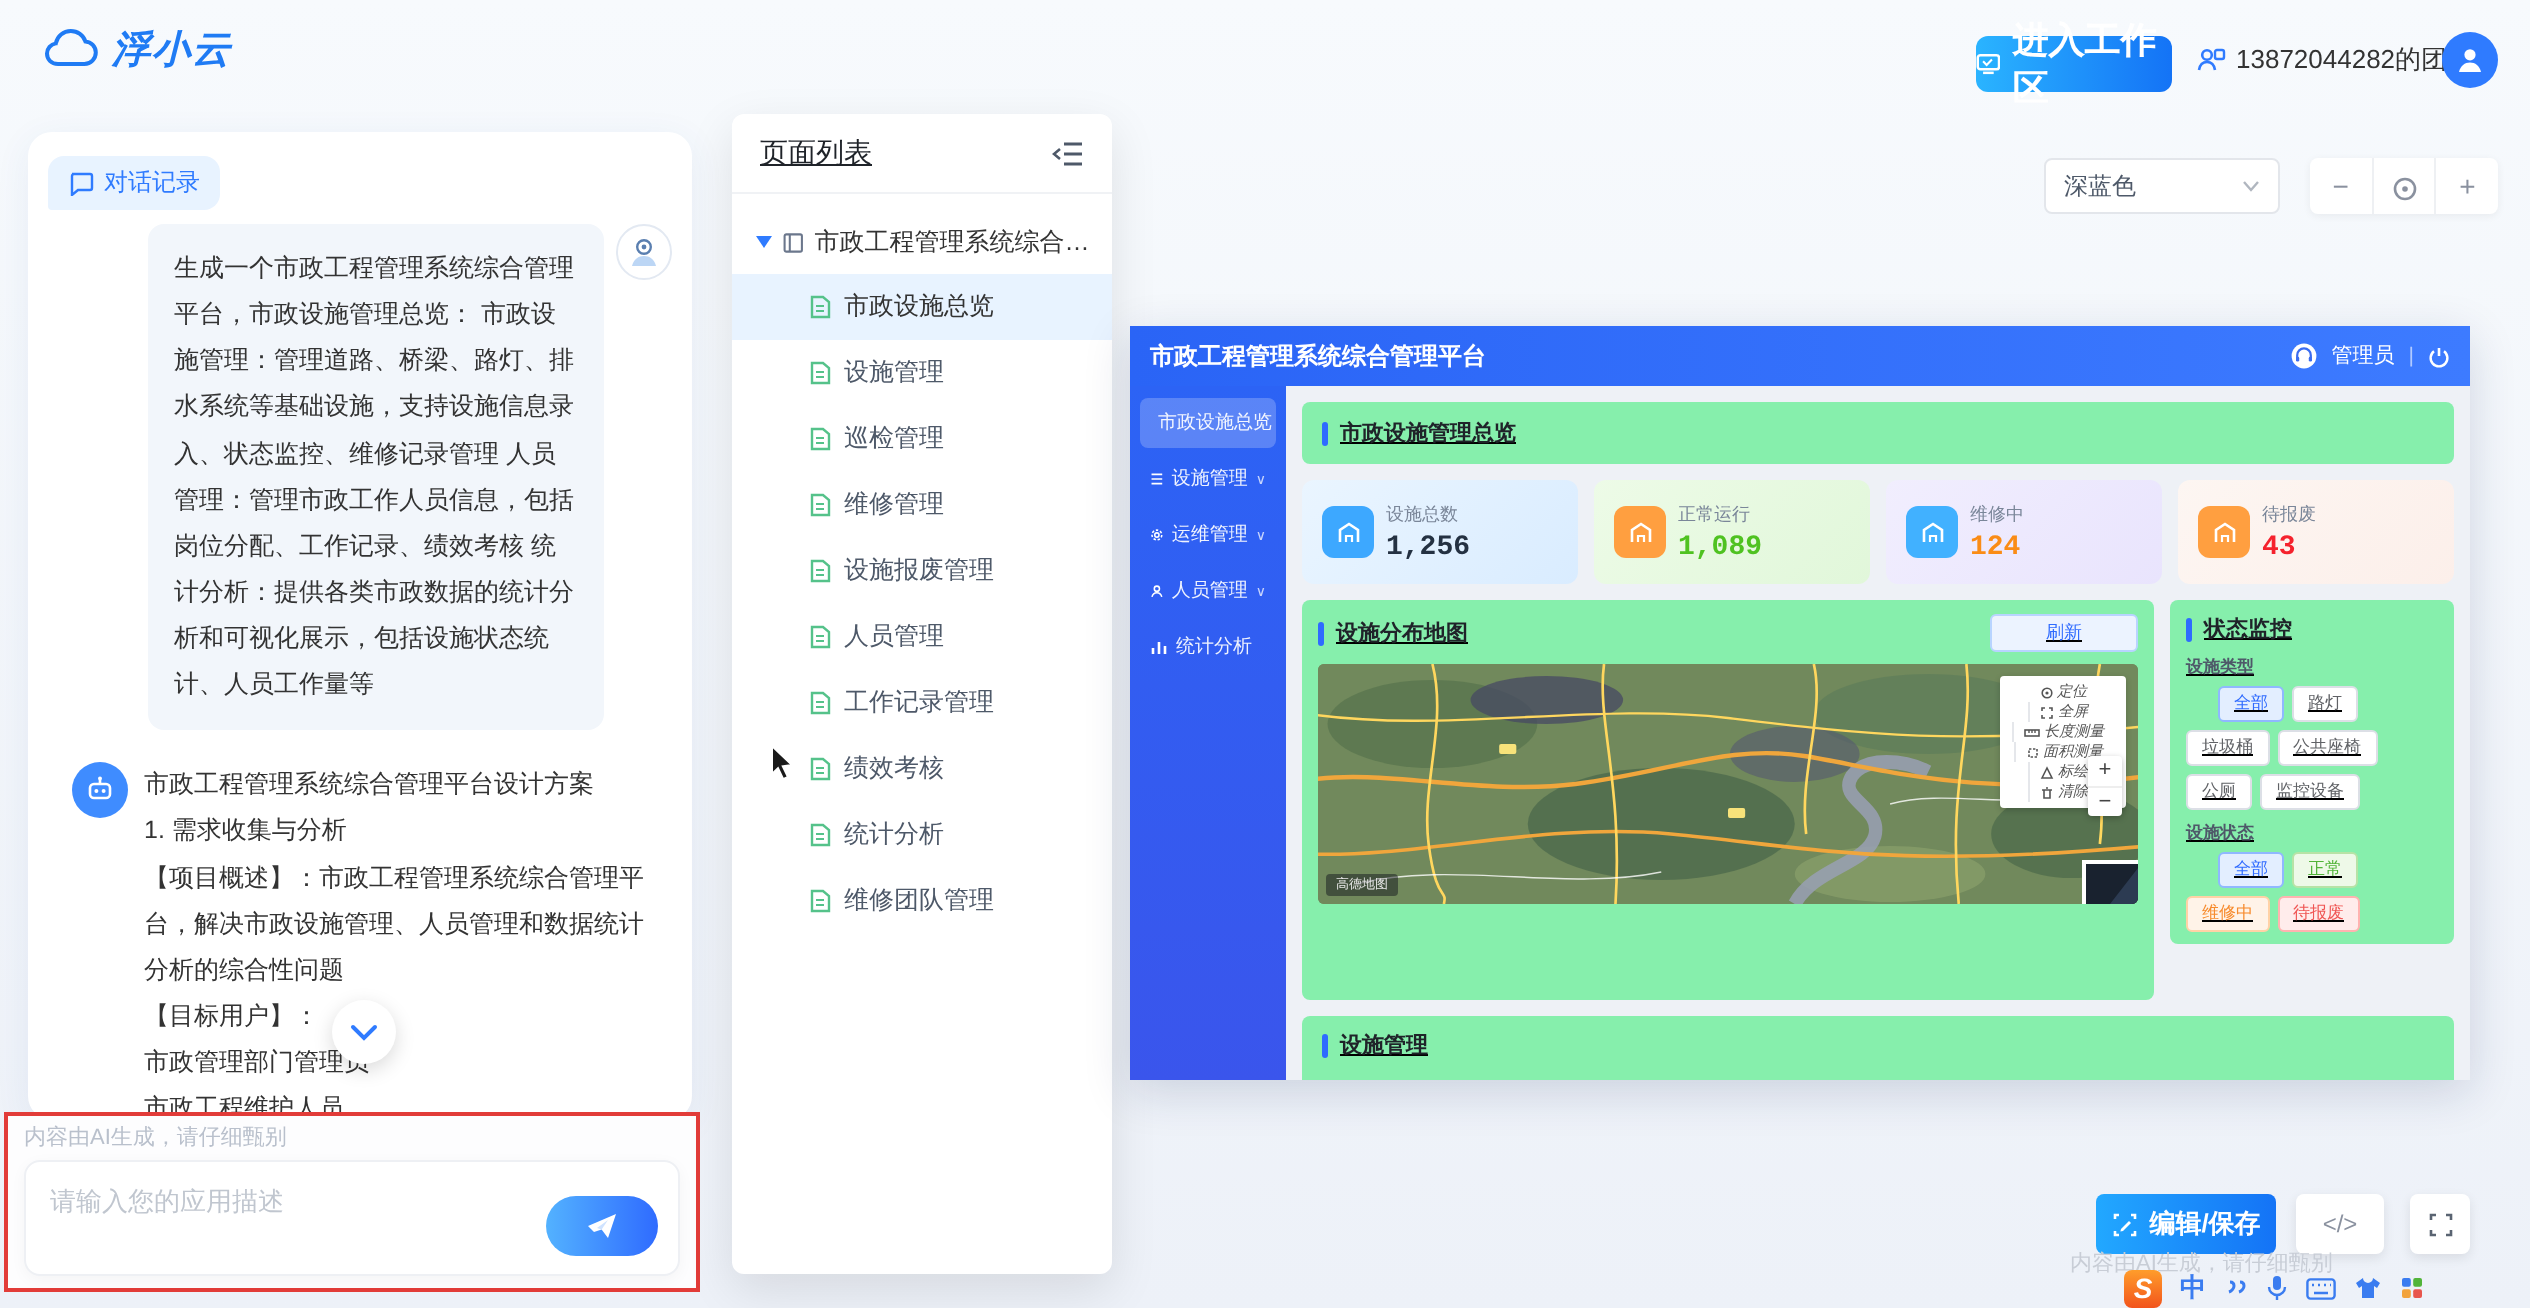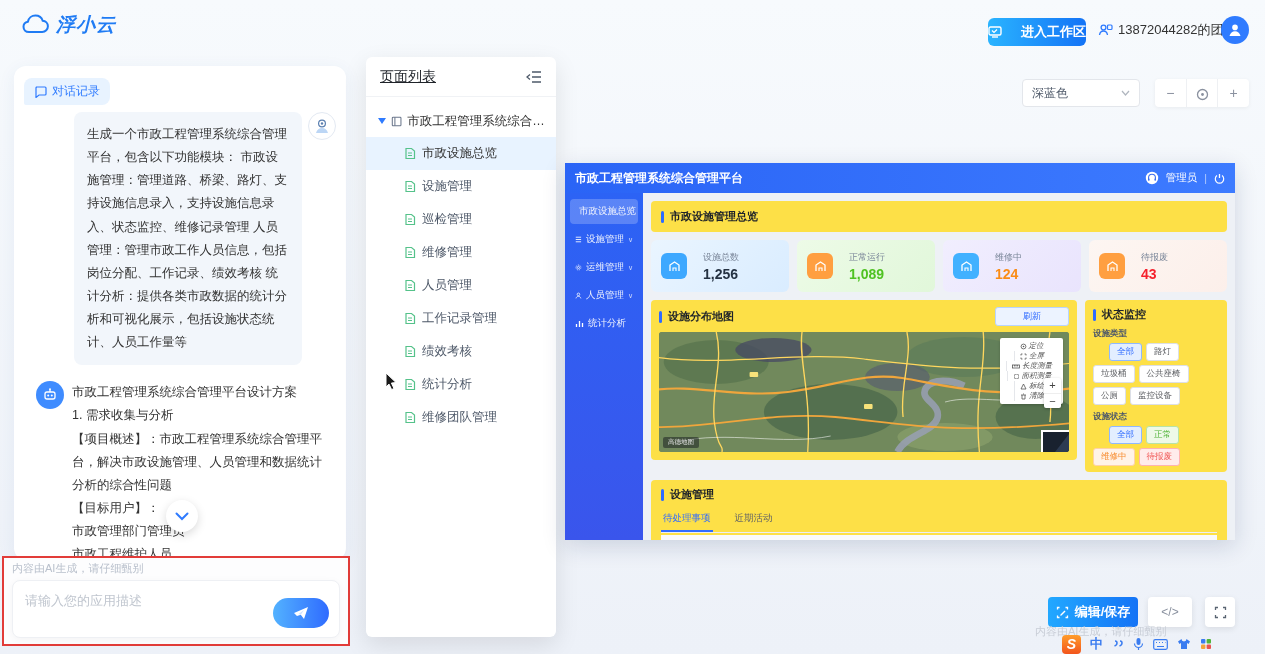--- a/index.html
+++ b/index.html
@@ -3,21 +3,21 @@
 <meta charset="utf-8">
 <style>
   * { margin:0; padding:0; box-sizing:border-box; }
   html,body { width:1265px; height:654px; overflow:hidden; }
   body { font-family:"Liberation Sans","DejaVu Sans",sans-serif; background:linear-gradient(180deg,#f7fafd,#edf1f8); position:relative; }
   .abs { position:absolute; }
 
   
   .logo { left:22px; top:12px; display:flex; align-items:center; gap:4px; }
   .logo-text { color:#1f7bf4; font-size:19px; font-weight:bold; font-style:italic; letter-spacing:1px; }
-  .ws-btn { left:988px; top:18px; width:98px; height:28px; border-radius:6px; background:linear-gradient(90deg,#2ab4ff,#1473f6); color:#fff; font-size:13px; font-weight:bold; display:flex; align-items:center; justify-content:space-between; gap:6px; cursor:pointer; }
+  .ws-btn { left:988px; top:18px; width:98px; height:28px; border-radius:6px; background:linear-gradient(90deg,#2ab4ff,#1473f6); color:#fff; font-size:18px; font-weight:bold; display:flex; align-items:center; justify-content:space-between; gap:6px; cursor:pointer; }
   .team { left:1098px; top:21px; display:flex; align-items:center; gap:5px; font-size:13px; color:#333; cursor:pointer; }
   .team .chev { color:#666; font-size:10px; }
   .avatar-top { left:1221px; top:16px; width:28px; height:28px; border-radius:50%; background:#2f7bff; display:flex; align-items:center; justify-content:center; }
 
   
   .chat-panel { left:14px; top:66px; width:332px; height:494px; background:#fff; border-radius:12px; box-shadow:0 4px 18px rgba(40,80,160,.07); overflow:hidden; padding-top:44px; }
   .chat-tag { left:24px; top:78px; background:#e8f3ff; color:#2f7bff; font-size:12px; padding:5px 10px; border-radius:8px 8px 8px 2px; display:flex; align-items:center; gap:5px; }
   .msg-user { display:flex; align-items:flex-start; gap:6px; margin:2px 10px 0 60px; }
   .bubble { background:#f2f6fb; border-radius:8px; padding:11px 13px; font-size:12.5px; line-height:1.85; color:#333; flex:1; }
   .peer-avatar { width:28px; height:28px; border-radius:50%; border:1px solid #e3e9f2; background:#fff; flex:0 0 28px; display:flex; align-items:center; justify-content:center; }
@@ -55,35 +55,35 @@
   .dash { left:565px; top:163px; width:670px; height:377px; background:#eef1f6; box-shadow:0 6px 22px rgba(20,40,90,.16); overflow:hidden; }
   .dash-header { height:30px; background:linear-gradient(90deg,#2a64f6,#3d7bff); display:flex; align-items:center; padding:0 10px; color:#fff; }
   .dash-title { font-size:12px; font-weight:bold; }
   .dash-hr { margin-left:auto; display:flex; align-items:center; gap:7px; font-size:10.5px; }
   .dash-body { display:flex; height:347px; }
   .dash-side { width:78px; background:linear-gradient(180deg,#2c63f5,#3a55ec); padding:6px 5px; flex:0 0 78px; }
   .side-item { height:25px; border-radius:4px; display:flex; align-items:center; gap:4px; padding:0 5px; color:rgba(255,255,255,.92); font-size:9.5px; margin-bottom:3px; cursor:pointer; white-space:nowrap; }
   .side-item.active { background:rgba(255,255,255,.22); }
   .side-item .sc { margin-left:auto; font-size:7px; opacity:.8; }
   .dash-main { flex:1; padding:8px; display:flex; flex-direction:column; gap:8px; overflow:hidden; }
-  .card { background:#fde047; border-radius:4px; }
+  .card { background:#86efac; border-radius:4px;text-decoration:underline; }
   .sec-title { display:flex; align-items:center; gap:6px; font-size:11px; font-weight:bold; color:#1f2329; }
   .sec-bar { width:3px; height:12px; background:#2f6bff; border-radius:2px; }
   .ovv { padding:8px 10px; }
   .stats { display:flex; gap:8px; }
-  .stat { flex:1; border-radius:6px; padding:8px 10px; display:flex; align-items:center; gap:16px; height:52px; }
+  .stat { flex:1; border-radius:6px; padding:8px 10px; display:flex; align-items:center; gap:6px; height:52px;font-family:Liberation Mono, monospace; }
   .stat .tile { width:26px; height:26px; border-radius:6px; display:flex; align-items:center; justify-content:center; }
   .stat .sl { font-size:9px; color:#7a8699; margin-bottom:2px; }
   .stat .sv { font-size:14px; font-weight:bold; }
   .st1 { background:linear-gradient(135deg,#eaf5ff,#d9ecff); } .st1 .tile{background:#3da8ff;} .st1 .sv{color:#243142;}
   .st2 { background:linear-gradient(135deg,#edfbe7,#e1f7da); } .st2 .tile{background:#ff9f40;} .st2 .sv{color:#4fc221;}
   .st3 { background:linear-gradient(135deg,#f1eefe,#e9e4fd); } .st3 .tile{background:#41b1ff;} .st3 .sv{color:#fa8c16;}
   .st4 { background:linear-gradient(135deg,#fdf6f2,#fcefea); } .st4 .tile{background:#ff9f40;} .st4 .sv{color:#f5222d;}
   .mid-row { display:flex; gap:8px; align-items:flex-start; }
-  .map-card { flex:1; padding:7px 8px; height:160px; }
+  .map-card { flex:1; padding:7px 8px; height:200px; }
   .map-card-head { display:flex; justify-content:space-between; align-items:center; }
   .refresh-btn { font-size:9px; color:#2f6bff; background:#ecf3ff; border:1px solid #b8d4ff; border-radius:3px; padding:2px 27px; cursor:pointer; }
   .map-box { margin-top:6px; height:120px; border-radius:3px; overflow:hidden; position:relative; background:#6f8c5c; }
   .map-toolbar { position:absolute; top:6px; right:6px; background:#fff; border-radius:2px; padding:3px 6px; display:flex; align-items:center; font-size:7.5px; color:#555; box-shadow:0 1px 3px rgba(0,0,0,.2);flex-direction:column; }
   .map-tool { display:flex; align-items:center; gap:2px; padding:0 5px; cursor:pointer; white-space:nowrap; }
   .map-tool + .map-tool { border-left:1px solid #e5e7eb; }
   .map-zoomctl { position:absolute; right:8px; top:46px; width:17px; background:#fff; border-radius:2px; box-shadow:0 1px 3px rgba(0,0,0,.25); text-align:center; font-size:11px; color:#444; }
   .map-zoomctl div { height:15px; line-height:15px; cursor:pointer; }
   .map-zoomctl div + div { border-top:1px solid #eee; }
   .mini-map { position:absolute; right:0; bottom:0; width:28px; height:22px; background:#19222f; border-left:2px solid #fff; border-top:2px solid #fff; }
@@ -145,21 +145,21 @@
 </div>
 <div class="abs avatar-top">
   <svg width="16" height="16" viewBox="0 0 16 16">
       <circle cx="8" cy="5.4" r="2.8" fill="#fff"></circle>
       <path d="M2.5 14c.7-3.2 2.9-4.8 5.5-4.8s4.8 1.6 5.5 4.8z" fill="#fff"></path>
     </svg>
 </div>
 
 <div class="abs chat-panel">
   <div class="msg-user">
-    <div class="bubble">生成一个市政工程管理系统综合管理平台，包含以下功能模块： 市政设施管理：管理道路、桥梁、路灯、支持设施信息录入，支持设施信息录入、状态监控、维修记录管理 人员管理：管理市政工作人员信息，包括岗位分配、工作记录、绩效考核 统计分析：提供各类市政数据的统计分析和可视化展示，包括设施状态统计、人员工作量等</div>
+    <div class="bubble">生成一个市政工程管理系统综合管理平台，市政设施管理总览： 市政设施管理：管理道路、桥梁、路灯、排水系统等基础设施，支持设施信息录入、状态监控、维修记录管理 人员管理：管理市政工作人员信息，包括岗位分配、工作记录、绩效考核 统计分析：提供各类市政数据的统计分析和可视化展示，包括设施状态统计、人员工作量等</div>
     <div class="peer-avatar">
       <svg width="18" height="18" viewBox="0 0 18 18">
           <circle cx="9" cy="6.5" r="3.4" fill="none" stroke="#5a7fb0" stroke-width="1.2"></circle>
           <path d="M3 16c.9-3.4 3.2-5 6-5s5.1 1.6 6 5" fill="#bcd6f5"></path>
           <circle cx="9" cy="6.5" r="1.2" fill="#5a7fb0"></circle>
         </svg>
     </div>
   </div>
   <div class="msg-ai">
     <div class="ai-avatar">
@@ -248,20 +248,27 @@
           <path d="M4 6h4M4 8.5h4" stroke="#55c28a" stroke-width="1"></path>
         </svg>
       <span>巡检管理</span>
     </div>
     <div class="tree-item">
       <svg width="12" height="13" viewBox="0 0 12 13">
           <path d="M2 1.5h5.5L10.5 4v7.5h-8.5z" fill="none" stroke="#55c28a" stroke-width="1.2"></path>
           <path d="M4 6h4M4 8.5h4" stroke="#55c28a" stroke-width="1"></path>
         </svg>
       <span>维修管理</span>
+    </div>
+    <div class="tree-item">
+      <svg width="12" height="13" viewBox="0 0 12 13">
+          <path d="M2 1.5h5.5L10.5 4v7.5h-8.5z" fill="none" stroke="#55c28a" stroke-width="1.2"></path>
+          <path d="M4 6h4M4 8.5h4" stroke="#55c28a" stroke-width="1"></path>
+        </svg>
+      <span>设施报废管理</span>
     </div>
     <div class="tree-item">
       <svg width="12" height="13" viewBox="0 0 12 13">
           <path d="M2 1.5h5.5L10.5 4v7.5h-8.5z" fill="none" stroke="#55c28a" stroke-width="1.2"></path>
           <path d="M4 6h4M4 8.5h4" stroke="#55c28a" stroke-width="1"></path>
         </svg>
       <span>人员管理</span>
     </div>
     <div class="tree-item">
       <svg width="12" height="13" viewBox="0 0 12 13">

